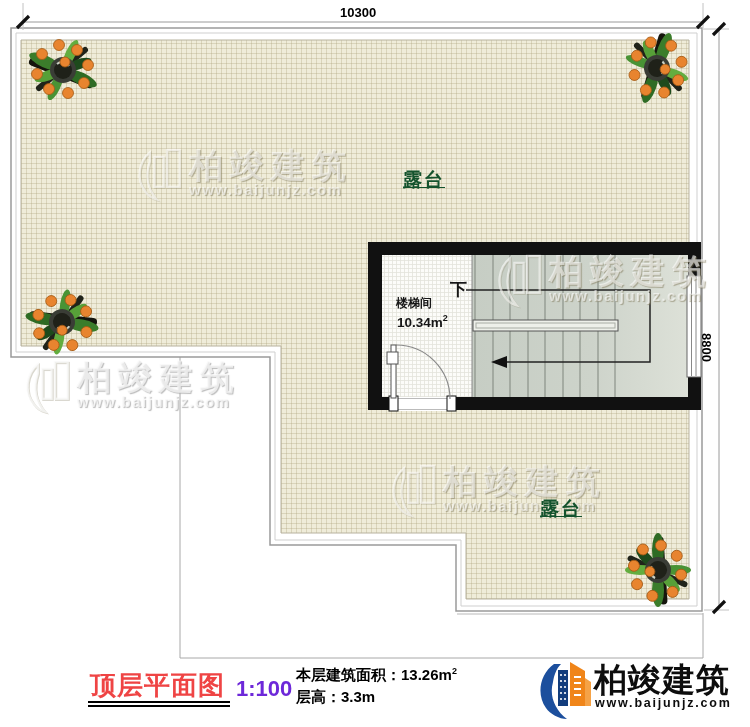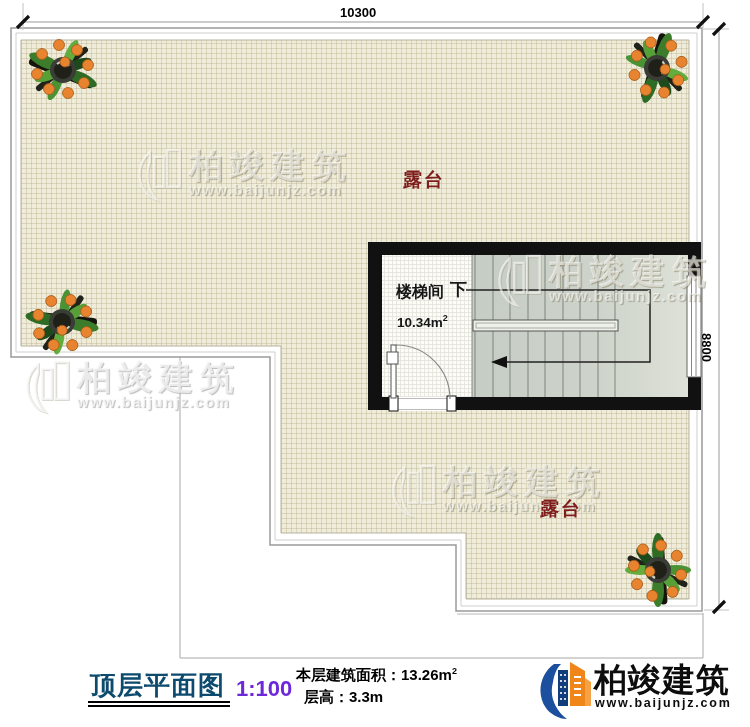--- a/index.html
+++ b/index.html
@@ -14,29 +14,29 @@
     background-color:#efecd9;
     background-image:
       repeating-linear-gradient(0deg, rgba(167,156,116,.30) 0 1px, transparent 1px 5px),
       repeating-linear-gradient(90deg, rgba(167,156,116,.30) 0 1px, transparent 1px 5px);
     clip-path:polygon(0px 0px,668px 0px,668px 559px,445px 559px,445px 493px,260px 493px,260px 306px,0px 306px);
   }
   svg.layer{left:0;top:0;pointer-events:none;}
   .dim-label{font-size:13px;font-weight:bold;color:#000;}
   #dim-right-label{transform:rotate(90deg);transform-origin:left top;}
   .room-label{font-weight:bold;color:#161616;}
-  .terrace-label{font-size:19px;letter-spacing:2px;font-weight:bold;color:#7f1d1d;}
+  .terrace-label{font-size:19px;letter-spacing:2px;font-weight:bold;color:#14532d;text-decoration:underline;}
   
   .wm{display:flex;align-items:center;gap:7px;color:rgba(255,255,255,.58);
       text-shadow:1px 1px 1px rgba(128,120,90,.55);white-space:nowrap;}
   .wm-brand{font-size:34px;font-weight:bold;letter-spacing:7px;line-height:1.02;}
   .wm-url{font-size:15px;font-weight:bold;letter-spacing:1.5px;margin-top:-1px;}
   .wm-logo{filter:drop-shadow(1px 1px 0 rgba(128,120,90,.4));}
   
-  #plan-title{font-size:26px;font-weight:bold;letter-spacing:1px;color:#0c4a6e;}
+  #plan-title{font-size:26px;font-weight:bold;letter-spacing:1px;color:#ef4444;}
   .underline{background:#000;height:2px;}
   #plan-scale{font-size:22px;font-weight:bold;color:#6d28d9;}
   .info-line{font-size:15px;font-weight:bold;color:#000;white-space:nowrap;}
   .sup{font-size:9px;vertical-align:super;font-weight:bold;}
   #brand-name{font-size:33px;font-weight:bold;letter-spacing:1px;color:#0d0d0d;}
   #brand-url{font-size:12.5px;font-weight:bold;letter-spacing:1.8px;color:#0d0d0d;}
 </style>
 </head>
 <body>
 
@@ -217,35 +217,35 @@
       <rect x="27" y="4" width="11" height="32" fill="none" stroke="currentColor" stroke-width="2"></rect>
     </svg>
     <div class="wm-text">
       <div class="wm-brand">柏竣建筑</div>
       <div class="wm-url">www.baijunjz.com</div>
     </div>
   </div>
 
   <div class="abs terrace-label" style="left:403px;top:167px;">露台</div>
   <div class="abs terrace-label" style="left:540px;top:496px;">露台</div>
-  <div class="abs room-label" style="left:396px;top:282px;font-size:16px;font-family:Liberation Mono, monospace;">楼梯间</div>
+  <div class="abs room-label" style="left:396px;top:295px;font-size:12px;font-family:Liberation Mono, monospace;">楼梯间</div>
   <div class="abs room-label" style="left:397px;top:313px;font-size:13.5px;text-align:right;">
     <span>10.34m</span><span class="sup">2</span>
   </div>
   <div class="abs room-label" style="left:450px;top:278px;font-size:17px;">下</div>
 
   <div id="plan-title" class="abs" style="left:90px;top:668px;">顶层平面图</div>
   <div class="abs underline" style="left:88px;top:701px;width:142px;"></div>
   <div class="abs underline" style="left:88px;top:705px;width:142px;"></div>
   <div id="plan-scale" class="abs" style="left:236px;top:676px;">1:100</div>
 
   <div class="abs info-line" style="left:296px;top:666px;">
     <span>本层建筑面积：</span><span>13.26m</span><span class="sup">2</span>
   </div>
-  <div class="abs info-line" style="left:304px;top:688px;">层高：3.3m</div>
+  <div class="abs info-line" style="left:296px;top:688px;">层高：3.3m</div>
 
   <svg class="abs" style="left:538px;top:656px;" width="54" height="66" viewBox="0 0 54 66">
     <path d="M16,8 C2,18 -2,38 8,52 C12,58 21,63 29,63 C17,54 11,40 15,26 C16,20 18,13 23,8 Z" fill="#1c4f9d"></path>
     <rect x="20" y="14" width="10" height="36" fill="#123d7d"></rect>
     <g fill="#fff">
       <circle cx="23" cy="19" r="1.1"></circle>
         <circle cx="27" cy="19" r="1.1"></circle>
       <circle cx="23" cy="25" r="1.1"></circle>
         <circle cx="27" cy="25" r="1.1"></circle>
       <circle cx="23" cy="31" r="1.1"></circle>

